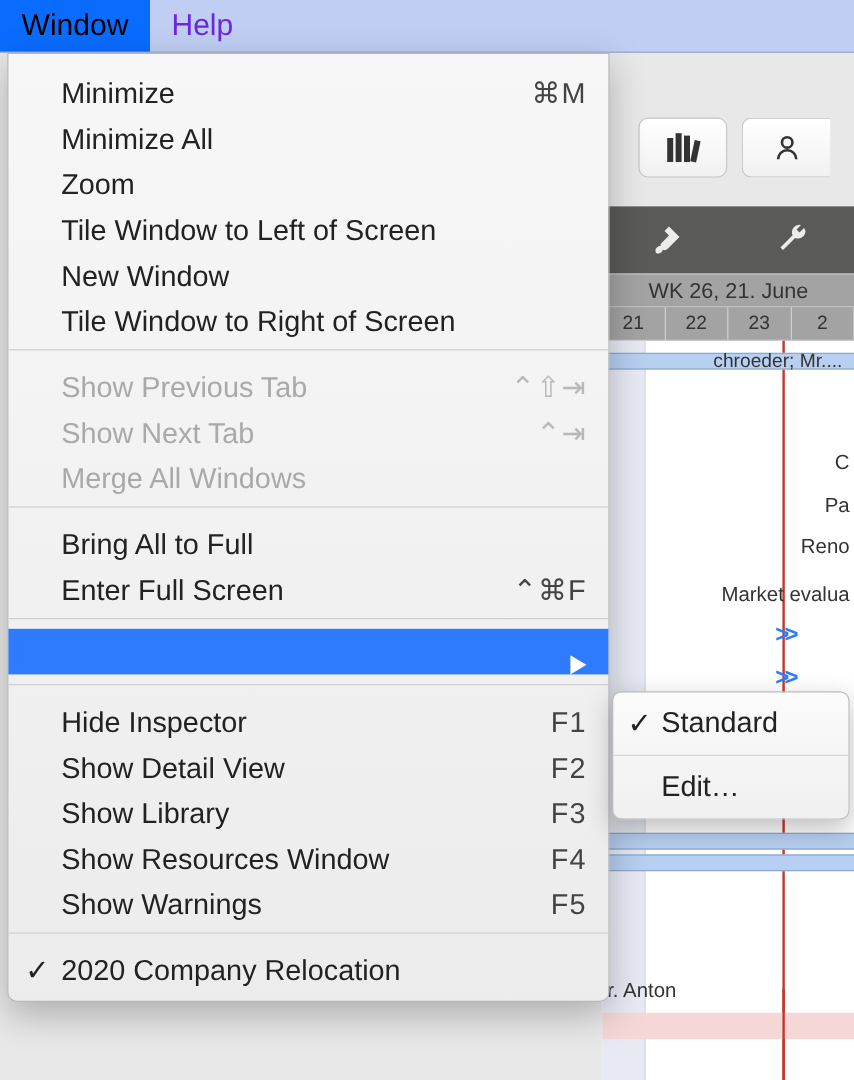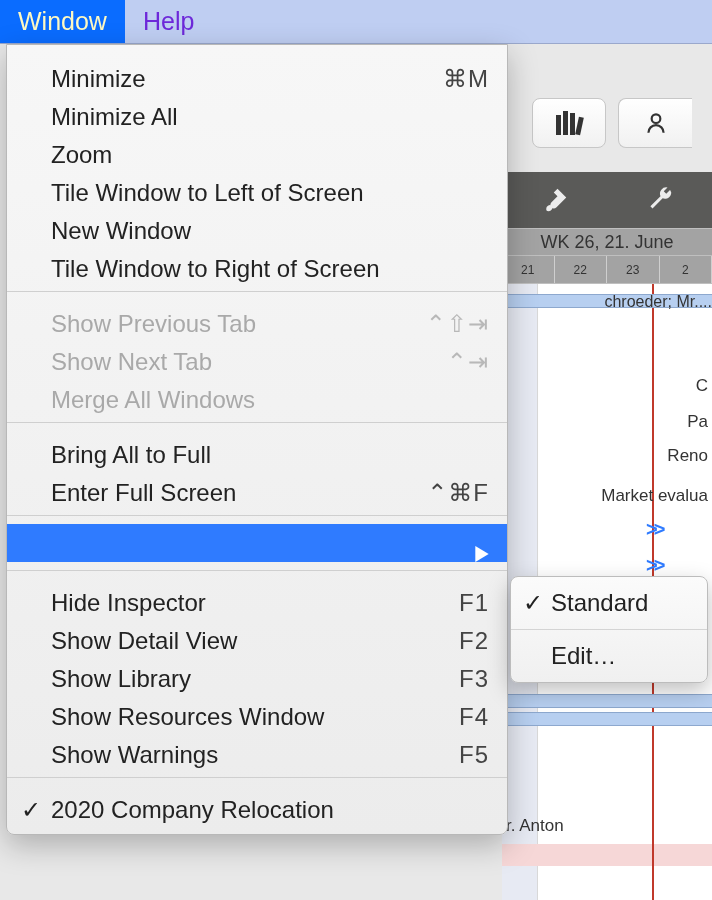--- a/index.html
+++ b/index.html
@@ -1,20 +1,20 @@
 <!DOCTYPE html>
 <html><head>
 <meta charset="utf-8">
 <style>
 * { margin: 0; padding: 0; box-sizing: border-box; font-family: -apple-system, "Helvetica Neue", Arial, sans-serif; }
 body { width: 712px; height: 900px; overflow: hidden; background: #e8e8e8; position: relative; }
 
 .menubar { height: 44px; background: #bfcef2; display: flex; align-items: stretch; border-bottom: 1px solid #9aa8cc; }
 .menubar-item { padding: 0 18px; display: flex; align-items: center; font-size: 25px; color: #6d28d9; }
-.menubar-item.active { background: #0a6cff; color: #fef9c3; }
+.menubar-item.active { background: #0a6cff; color: #000000; }
 
 .dropdown {
   position: absolute; left: 6px; top: 44px; width: 502px;
   background: linear-gradient(180deg, #f7f7f7 0%, #ececec 100%);
   border: 1px solid #b8b8b8; border-radius: 0 0 8px 8px;
   box-shadow: 0 10px 30px rgba(0,0,0,.25);
 }
 .dd-item { display: flex; align-items: flex-end; height: 38px; padding: 0 18px 0 44px; font-size: 24px; color: #222; white-space: nowrap; }
 .dd-item .shortcut { margin-left: auto; font-size: 24px; color: #444; letter-spacing: 1px; }
 .dd-item.disabled { color: #a9a9a9; }
@@ -40,26 +40,26 @@
 .toolbar-area { position: absolute; right: 0; top: 44px; height: 128px; left: 0; }
 .toolbar-top { position: absolute; right: 0; top: 54px; width: 180px; height: 58px; display: flex; gap: 12px; }
 .tb-btn { width: 74px; height: 50px; background: linear-gradient(#ffffff,#f1f1f1); border: 1px solid #c7c7c7; border-radius: 8px; display: flex; align-items: center; justify-content: center; }
 .dark-toolbar { position: absolute; top: 172px; right: 0; height: 56px; width: 210px; background: #5a5a58; display: flex; align-items: center; justify-content: space-around; }
 .tool-ic { color: #ececec; }
 
 .timeline { position: absolute; top: 228px; right: 0; width: 210px; }
 .tl-head { background: #a3a3a3; }
 .tl-row1 { height: 28px; border-top: 1px solid #bfbfbf; border-bottom: 1px solid #bfbfbf; display: flex; align-items: center; justify-content: center; font-size: 18px; color: #333; }
 .tl-row2 { height: 28px; border-bottom: 1px solid #bfbfbf; display: flex; }
-.tl-cell { flex: 1; text-align: center; font-size: 12px; color: #333; border-right: 1px solid #cfcfcf; line-height: 28px; }
+.tl-cell { flex: 1; text-align: center; font-size: 16px; color: #333; border-right: 1px solid #cfcfcf; line-height: 28px; }
 .tl-body { position: relative; height: 616px; background: #fff; }
 .tl-weekend { position: absolute; left: 0; width: 36px; top: 0; bottom: 0; background: #e7eaf3; border-right: 1px solid #d8d8d8; }
 .tl-text { position: absolute; font-size: 17px; color: #333; white-space: nowrap; }
 .tl-bluebar { position: absolute; left: 0; right: 0; height: 14px; background: #b7cff0; border-top: 1px solid #8da8ce; border-bottom: 1px solid #8da8ce; }
-.tl-bluebar .lbl { position: absolute; right: 0; top: -2px; font-size: 16px; color: #333; }
+.tl-bluebar .lbl { position: absolute; right: 10px; top: -2px; font-size: 16px; color: #333; }
 .tl-pinkbar { position: absolute; left: 0; right: 0; height: 22px; background: #f6d7d7; bottom: 34px; }
 .tl-redline { position: absolute; top: 0; bottom: 0; width: 2px; background: #c0392b; }
 .tl-ff { position: absolute; color: #2f7bff; font-size: 20px; font-weight: bold; letter-spacing: -4px; }
 
 .books-icon { display: flex; gap: 2px; align-items: flex-end; }
 .books-icon span { width: 5px; background: #333; }
 
 svg { display: block; }
 </style>
 </head>

